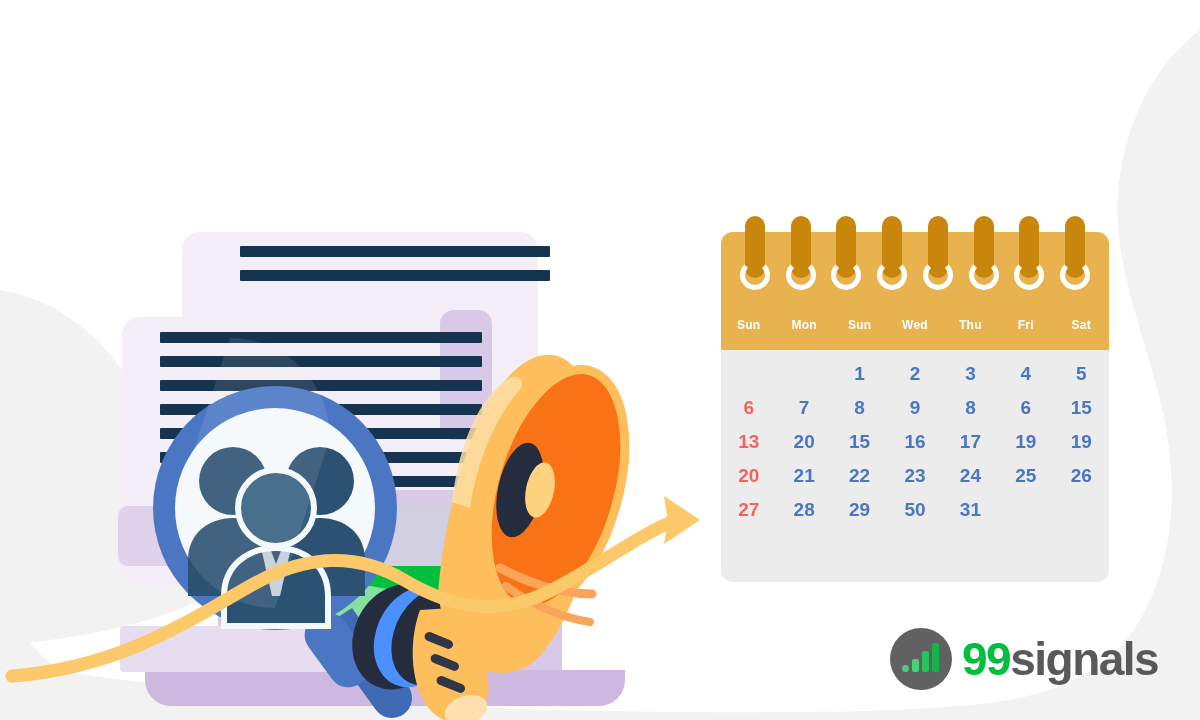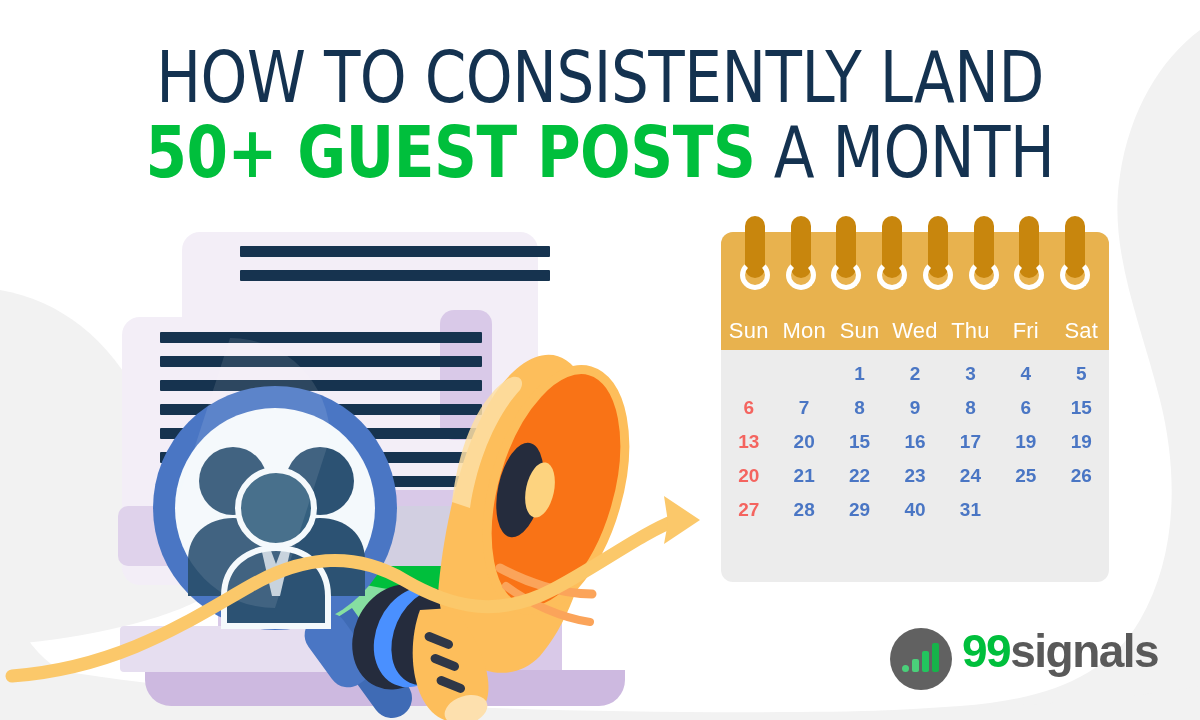--- a/index.html
+++ b/index.html
@@ -98,22 +98,22 @@
   }
   .dow-row{
     position:absolute; left:0; top:86px;
     width:388px; height:30px;
     display:flex;
   }
   .dow{
     flex:1 1 0;
     text-align:center;
     color:#ffffff;
-    font-weight:400;
-    font-size:22px;
+    font-weight:700;
+    font-size:12px;
     letter-spacing:0.2px;
   }
   .cal-grid{
     position:absolute; left:0; top:125px;
     width:388px;
     display:grid;
     grid-template-columns:repeat(7,1fr);
     grid-auto-rows:34px;
   }
   .day{
@@ -122,21 +122,21 @@
     color:#4a76c4;
   }
   .day.sun{ color:#f4645f; }
   .day.empty{ color:transparent; }
 
   
   .logo{
     position:absolute;
     left:890px; top:628px;
     height:62px;
-    display:flex; 
+    display:flex; align-items:center;
     z-index:7;
   }
   .logo-mark{
     position:relative;
     width:62px; height:62px;
     border-radius:50%;
     background:#616161;
     flex:0 0 auto;
   }
   .bar{ position:absolute; bottom:18px; background:#4ad07a; border-radius:2px; }
@@ -170,24 +170,20 @@
              C 250,712 130,706 70,676
              C 20,650 2,600 0,540 Z" fill="#ffffff"></path>
 
     <path d="M 0,290 C 60,300 110,340 140,400
              C 170,460 185,530 200,600
              C 150,625 70,640 0,645 Z" fill="#f2f2f2"></path>
 
     <path d="M 0,660 C 200,700 500,714 800,712 C 1000,710 1120,700 1200,686 L 1200,720 L 0,720 Z" fill="#f2f2f2"></path>
   </svg>
 
-  <div class="headline">
-    <span class="hl-line hl-line1">HOW TO CONSISTENTLY LAND</span>
-    <span class="hl-line hl-line2"><span class="hl-strong">50+ GUEST POSTS</span><span class="hl-rest"> A MONTH</span></span>
-  </div>
 
   <div class="illus">
     <svg viewBox="0 0 720 530" width="720" height="530" aria-hidden="true">
 
       <g>
         <path d="M200,42 h320 a18,18 0 0 1 18,18 v300 h-338 a18,18 0 0 1 -18,-18 v-282 a18,18 0 0 1 18,-18 z" fill="#f3eef7"></path>
         <path d="M140,127 h330 a18,18 0 0 1 18,18 v250 h-348 a18,18 0 0 1 -18,-18 v-232 a18,18 0 0 1 18,-18 z" fill="#f3eef7"></path>
 
         <rect x="440" y="120" width="52" height="130" rx="14" fill="#d9c9e8"></rect>
 
@@ -347,21 +343,21 @@
         <div class="day sun">20</div>
         <div class="day">21</div>
         <div class="day">22</div>
         <div class="day">23</div>
         <div class="day">24</div>
         <div class="day">25</div>
         <div class="day">26</div>
         <div class="day sun">27</div>
         <div class="day">28</div>
         <div class="day">29</div>
-        <div class="day">40</div>
+        <div class="day">50</div>
         <div class="day">31</div>
         <div class="day empty"></div>
         <div class="day empty"></div>
       </div>
   </div>
 
   <div class="logo">
     <div class="logo-mark">
       <span class="bar b0"></span>
       <span class="bar b1"></span>

